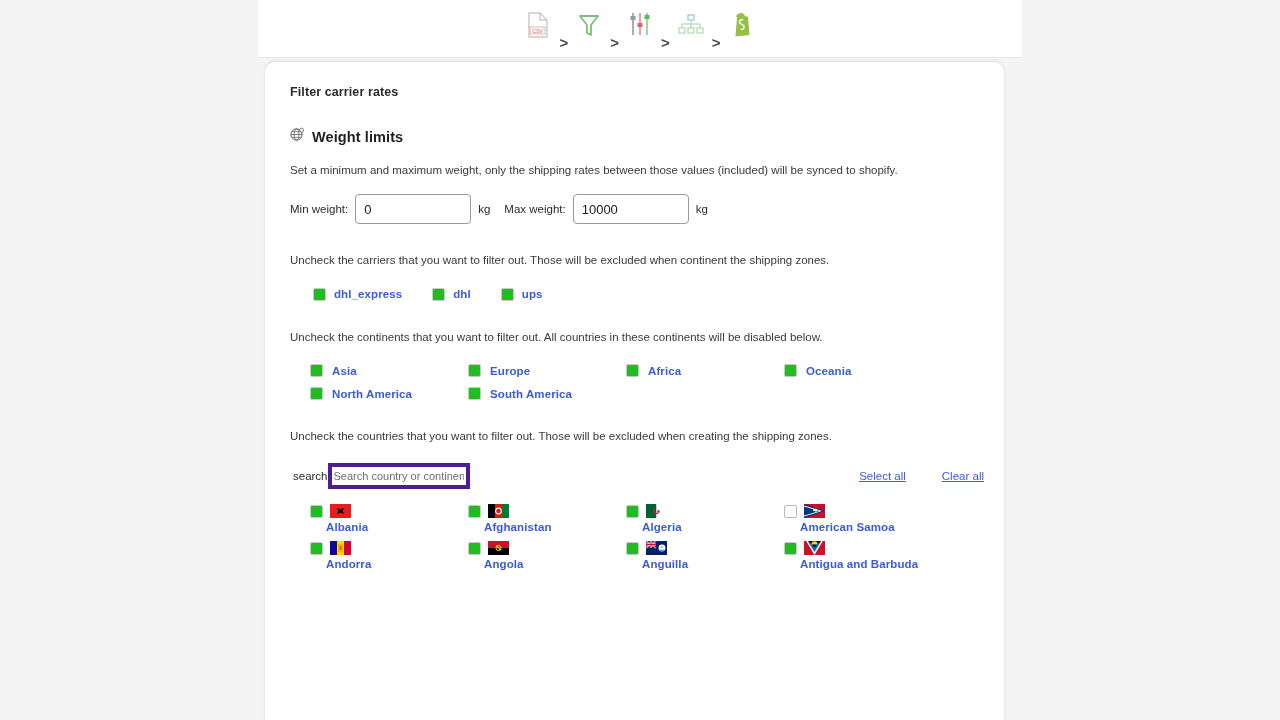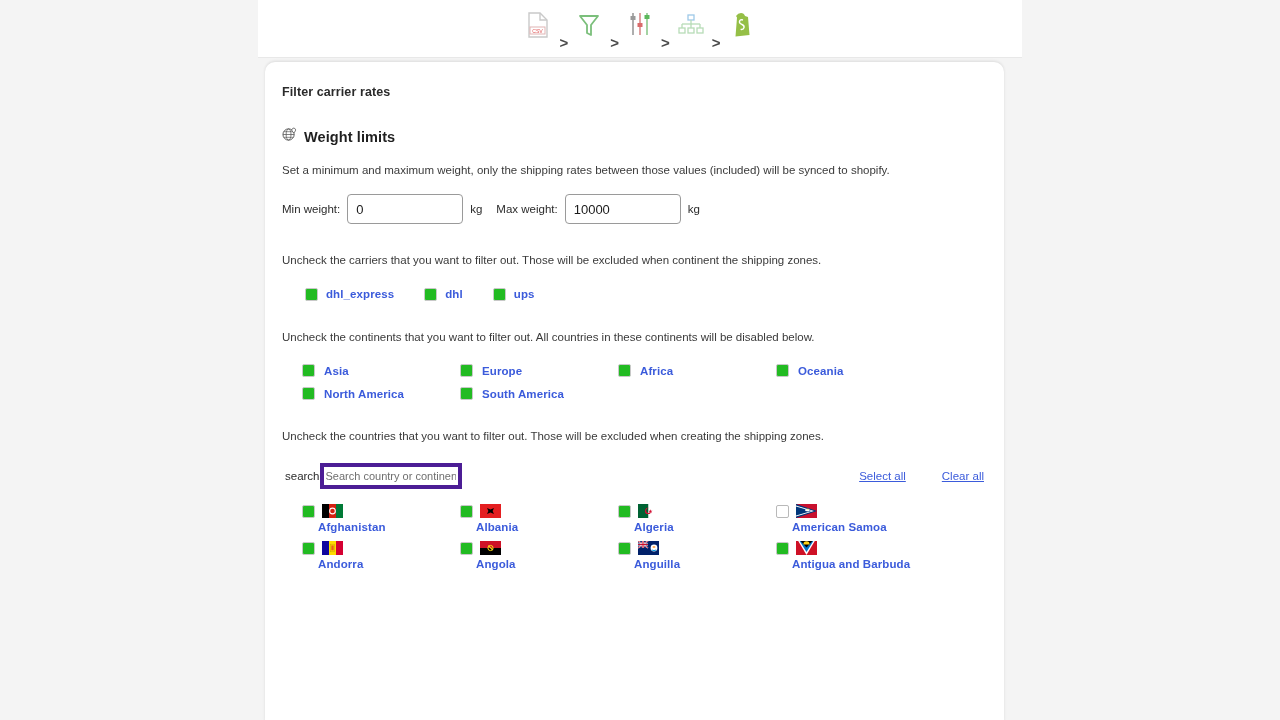--- a/index.html
+++ b/index.html
@@ -47,21 +47,21 @@
   .card {
     position: absolute;
     left: 265px; top: 62px;
     width: 739px; height: 660px;
     background: #ffffff;
     border-top-left-radius: 10px;
     border-top-right-radius: 10px;
     box-shadow: 0 -1px 3px rgba(0,0,0,0.10);
     overflow: hidden;
   }
-  .card-inner { padding: 18px 20px 0 17px; }
+  .card-inner { padding: 18px 20px 0 25px; }
 
   .page-title {
     font-size: 12.5px;
     color: #2b2b2b;
     font-weight: 700;
     margin: 5px 0 0 0;
     letter-spacing: .1px;
   }
 
   .section { margin-top: 28px; }
@@ -362,42 +362,42 @@
           <span class="link">Clear all</span>
         </div>
 
         <div class="country-grid">
 
           <div class="country-cell">
             <div class="country-top">
               <span class="chk on"></span>
               <span>
                 <svg class="flag" viewBox="0 0 21 14">
+                  <rect width="21" height="14" fill="#e41e20"></rect>
+                  <path d="M7 4 l3.5 1.5 L14 4 l-1.4 3 l1.4 3 l-3.5 -1.6 L7 10 l1.4 -3 z" fill="#000"></path>
+                </svg>
+              </span>
+            </div>
+            <div class="country-name">Albania</div>
+          </div>
+
+          <div class="country-cell">
+            <div class="country-top">
+              <span class="chk on"></span>
+              <span>
+                <svg class="flag" viewBox="0 0 21 14">
                   <rect width="7" height="14" fill="#000"></rect>
                     <rect x="7" width="7" height="14" fill="#d32011"></rect>
                     <rect x="14" width="7" height="14" fill="#007a36"></rect>
                   <circle cx="10.5" cy="7" r="3.4" fill="#fff"></circle>
                   <circle cx="10.5" cy="7" r="2.3" fill="#d32011"></circle>
                 </svg>
               </span>
             </div>
             <div class="country-name">Afghanistan</div>
-          </div>
-
-          <div class="country-cell">
-            <div class="country-top">
-              <span class="chk on"></span>
-              <span>
-                <svg class="flag" viewBox="0 0 21 14">
-                  <rect width="21" height="14" fill="#e41e20"></rect>
-                  <path d="M7 4 l3.5 1.5 L14 4 l-1.4 3 l1.4 3 l-3.5 -1.6 L7 10 l1.4 -3 z" fill="#000"></path>
-                </svg>
-              </span>
-            </div>
-            <div class="country-name">Albania</div>
           </div>
 
           <div class="country-cell">
             <div class="country-top">
               <span class="chk on"></span>
               <span>
                 <svg class="flag" viewBox="0 0 21 14">
                   <rect width="10.5" height="14" fill="#006233"></rect>
                     <rect x="10.5" width="10.5" height="14" fill="#fff"></rect>
                   <path d="M13.2 7 a3.1 3.1 0 1 1 -2.2 -3 a2.5 2.5 0 1 0 2.2 3 z" fill="#d21034"></path>

